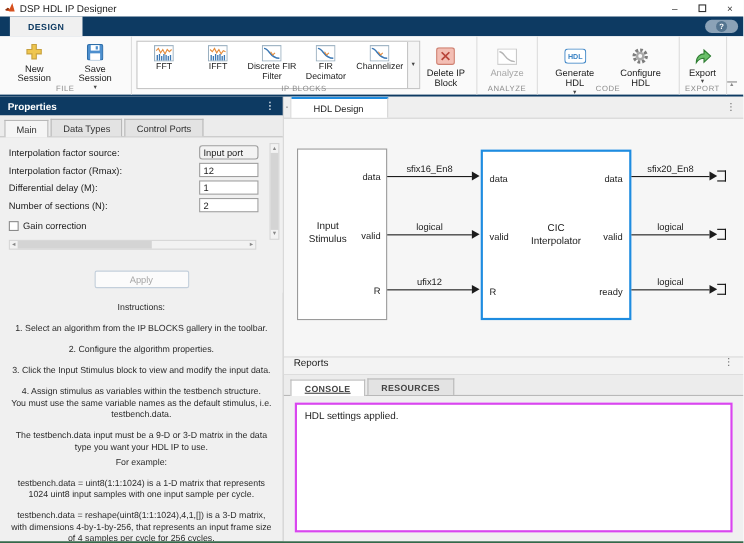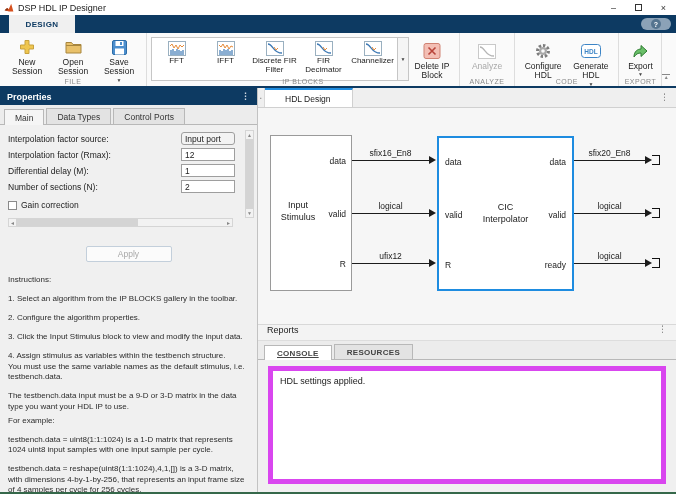--- a/index.html
+++ b/index.html
@@ -31,21 +31,21 @@
   .gallery { display: flex; border: 1px solid #c6c6c6; background: #fff; height: 44px; margin-top: 1px; }
   .gitem { width: 49px; display: flex; flex-direction: column; align-items: center; padding-top: 3px; font-size: 8px; color: #222; text-align: center; line-height: 1.1; }
   .gitem .icon { height: 16px; }
   .gallery-drop { width: 11px; border-left: 1px solid #c6c6c6; background: #f5f5f5; display: flex; align-items: center; justify-content: center; }
   .collapse-ribbon { margin-left: auto; align-self: flex-end; margin-bottom: 6px; margin-right: 6px; width: 10px; border-top: 1px solid #888; text-align: center; font-size: 5px; color: #888; line-height: 5px; }
 
   
   .main { flex: 1; display: flex; min-height: 0; }
 
   
-  .left { width: 258px; flex: 0 0 258px; border-right: 1px solid #c2c2c2; display: flex; flex-direction: column; background: #f0f0f0; }
+  .left { width: 258px; flex: 0 0 258px; border-right: 1px solid #c2c2c2; display: flex; flex-direction: column; background: #f0f0f0; text-align: center; }
   .panel-header { height: 17px; background: #0d3a62; color: #fff; font-size: 9px; font-weight: bold; display: flex; align-items: center; padding: 0 7px; flex: 0 0 auto; }
   .dots { margin-left: auto; font-size: 9px; line-height: 9px; }
   .panel-header .dots { color: #cfd8e2; }
   .ptabs { height: 20px; display: flex; align-items: flex-end; background: #ececec; border-bottom: 1px solid #b8b8b8; padding: 3px 4px 0; flex: 0 0 auto; }
   .ptab { font-size: 8.5px; color: #333; padding: 3px 10px 2px; background: #e3e3e3; border: 1px solid #b8b8b8; border-bottom: none; margin-right: 2px; }
   .ptab.active { background: #f5f5f5; position: relative; top: 1px; }
   .form { position: relative; height: 110px; background: #f0f0f0; padding: 7px 8px 0; flex: 0 0 auto; }
   .frow { display: flex; align-items: center; height: 13px; margin-bottom: 3px; }
   .frow label { font-size: 8.5px; color: #222; }
   .fval { margin-left: auto; width: 54px; height: 13px; font-size: 8.5px; border: 1px solid #9e9e9e; background: #fff; display: flex; align-items: center; padding-left: 3px; margin-right: 14px; color: #222; }
@@ -77,21 +77,21 @@
   .wire::after { content: ""; position: absolute; right: -7px; top: -4.7px; width: 0; height: 0; border-left: 7px solid #1c1c1c; border-top: 4px solid transparent; border-bottom: 4px solid transparent; }
   .sig-label { position: absolute; font-size: 8.5px; color: #222; text-align: center; }
   .term { position: absolute; width: 8px; height: 10px; border-top: 1.6px solid #111; border-right: 1.6px solid #111; border-bottom: 1.6px solid #111; }
 
   .reports-header { height: 16px; display: flex; align-items: flex-start; padding: 0 9px; font-size: 9px; color: #222; background: #f3f3f3; border-bottom: 1px solid #ddd; flex: 0 0 auto; }
   .reports-header .dots { color: #666; }
   .rtabs { height: 19px; display: flex; align-items: flex-end; padding: 2px 6px 0; background: #ececec; border-bottom: 1px solid #b8b8b8; flex: 0 0 auto; }
   .rtab { font-size: 8px; font-weight: bold; letter-spacing: .3px; color: #444; padding: 3px 12px 2px; border: 1px solid #b8b8b8; border-bottom: none; background: #e3e3e3; margin-right: 2px; }
   .rtab.active { background: #fff; position: relative; top: 1px; text-decoration: underline; }
   .console { flex: 1; background: #f0f0f0; padding: 6px 10px 8px; min-height: 0; }
-  .console-box { width: 100%; height: 100%; background: #fff; border: 5px solid #d946ef; padding: 5px 7px; font-size: 9px; color: #222; }
+  .console-box { width: 100%; height: 100%; background: #fff; border: 2px solid #d946ef; padding: 5px 7px; font-size: 9px; color: #222; }
 </style>
 </head>
 <body>
 
 <div class="window">
 
   <div class="titlebar">
     <span>
       <svg width="10" height="10" viewBox="0 0 16 16">
           <polygon points="1,11.5 5,8 7.5,9.8 11.5,1 15,13.5 8,13.5" fill="#d6501e"></polygon>
@@ -121,29 +121,20 @@
       <div class="rbtn">
         <span class="icon">
           <svg width="16" height="16" viewBox="0 0 16 16">
               <path d="M6 1.5h4v4.5h4.5v4H10v4.5H6V10H1.5V6H6z" fill="#efc64f" stroke="#c7a13e"></path>
             </svg>
         </span>
         <span class="lbl">New Session</span>
       </div>
       <div class="rbtn">
         <span class="icon">
-          <svg width="17" height="14" viewBox="0 0 17 14">
-              <path d="M1 2.5h5.5l1.5 2h8v8.5H1z" fill="#e9c16a" stroke="#a8863e"></path>
-              <path d="M1 5.5h15" stroke="#a8863e" fill="none"></path>
-            </svg>
-        </span>
-        <span class="lbl">Open Session</span>
-      </div>
-      <div class="rbtn">
-        <span class="icon">
           <svg width="15" height="15" viewBox="0 0 15 15">
               <rect x="0.5" y="0.5" width="14" height="14" rx="1.5" fill="#4d8fce" stroke="#2d6da8"></rect>
               <rect x="3.5" y="1" width="8" height="5" fill="#fff"></rect>
               <rect x="8" y="2" width="2" height="3" fill="#4d8fce"></rect>
               <rect x="3" y="8.5" width="9" height="6" fill="#fff"></rect>
             </svg>
         </span>
         <span class="lbl">Save Session</span>
         <span class="drop-caret">▼</span>
       </div>
@@ -227,37 +218,37 @@
             </svg>
         </span>
         <span class="lbl">Analyze</span>
       </div>
       <div class="rgroup-label">ANALYZE</div>
     </div>
 
     <div class="rgroup">
       <div class="rbtn" style="margin-top:4px;">
         <span class="icon">
+          <svg width="20" height="14" viewBox="0 0 20 14">
+              <rect x="0.5" y="0.5" width="19" height="13" rx="3" fill="#fff" stroke="#3d85c6"></rect>
+              <text x="10" y="9.8" font-size="6.5" font-weight="bold" fill="#3d85c6" text-anchor="middle" font-family="Liberation Sans, sans-serif">HDL</text>
+            </svg>
+        </span>
+        <span class="lbl">Generate HDL</span>
+        <span class="drop-caret">▼</span>
+      </div>
+      <div class="rbtn" style="margin-top:4px;">
+        <span class="icon">
           <svg width="16" height="16" viewBox="0 0 16 16">
               <circle cx="8" cy="8" r="5.5" fill="none" stroke="#7d7d7d" stroke-width="3" stroke-dasharray="2.4 1.8"></circle>
               <circle cx="8" cy="8" r="4" fill="#a9a9a9"></circle>
               <circle cx="8" cy="8" r="1.8" fill="#fafafa"></circle>
             </svg>
         </span>
         <span class="lbl">Configure HDL</span>
-      </div>
-      <div class="rbtn" style="margin-top:4px;">
-        <span class="icon">
-          <svg width="20" height="14" viewBox="0 0 20 14">
-              <rect x="0.5" y="0.5" width="19" height="13" rx="3" fill="#fff" stroke="#3d85c6"></rect>
-              <text x="10" y="9.8" font-size="6.5" font-weight="bold" fill="#3d85c6" text-anchor="middle" font-family="Liberation Sans, sans-serif">HDL</text>
-            </svg>
-        </span>
-        <span class="lbl">Generate HDL</span>
-        <span class="drop-caret">▼</span>
       </div>
       <div class="rgroup-label">CODE</div>
     </div>
 
     <div class="rgroup">
       <div class="rbtn" style="margin-top:4px;min-width:34px;">
         <span class="icon">
           <svg width="16" height="15" viewBox="0 0 16 15">
               <path d="M2 13C2 7 6 5 9 5V1.5L15 7L9 12.5V9C6 9 4 10 2 13Z" fill="#6abf69" stroke="#2e7d32"></path>
             </svg>

